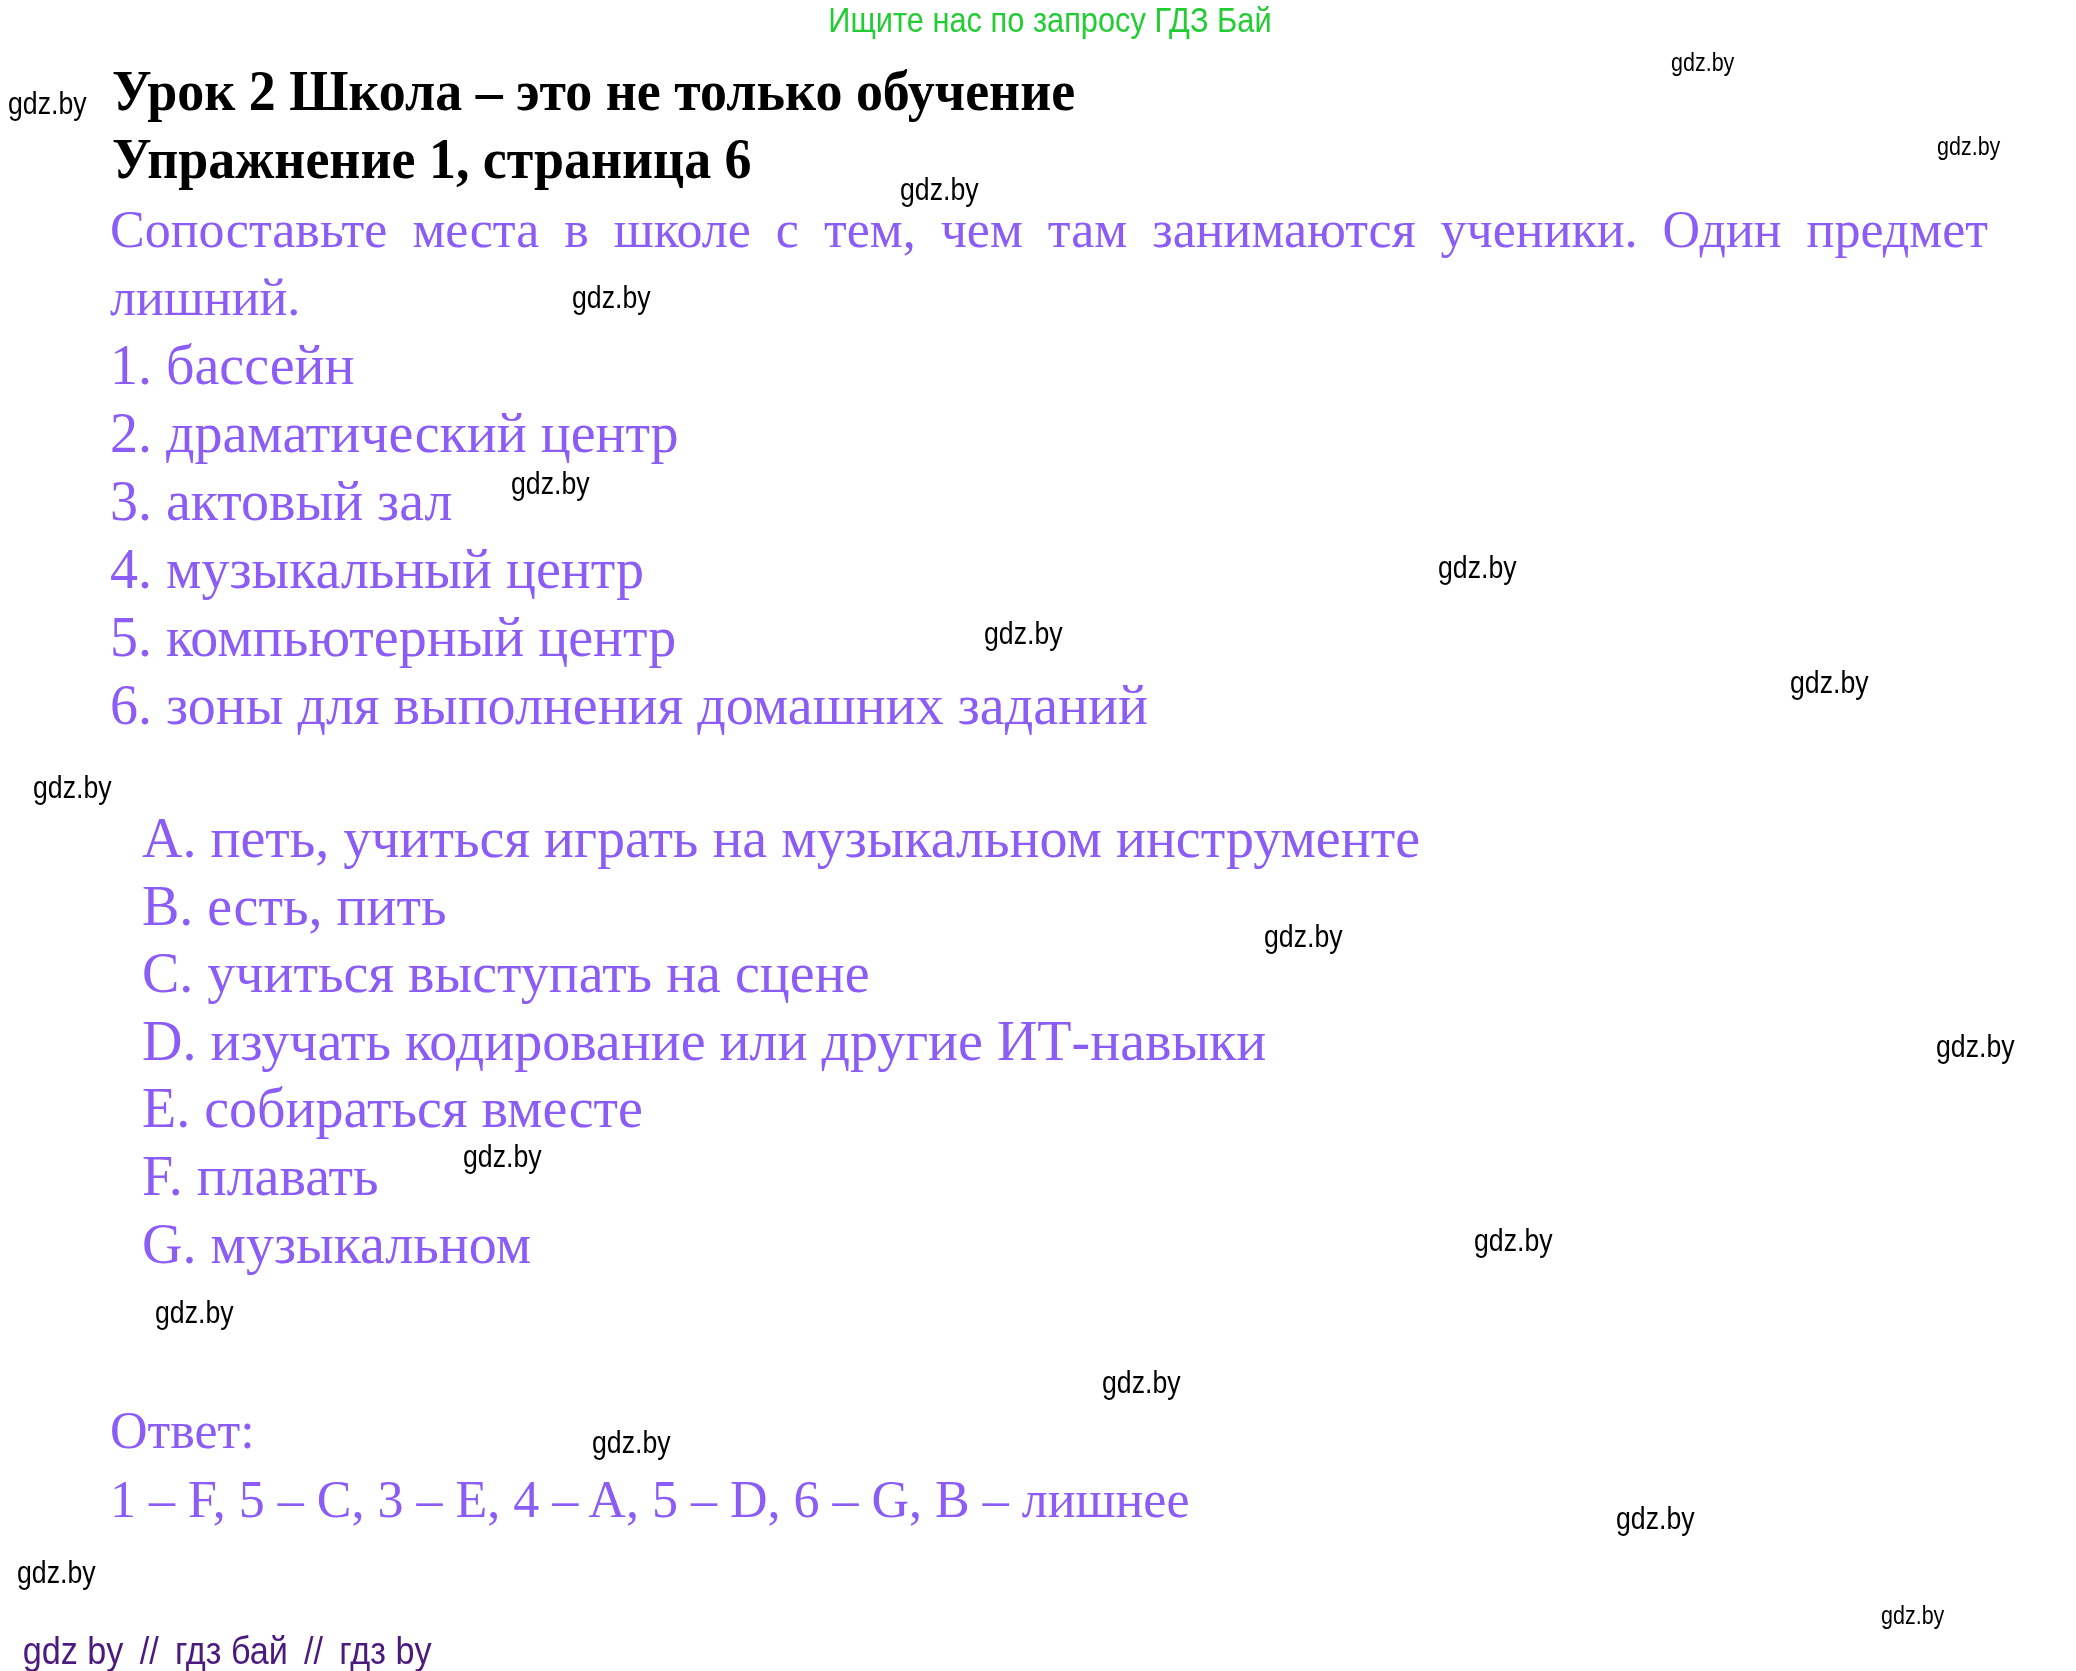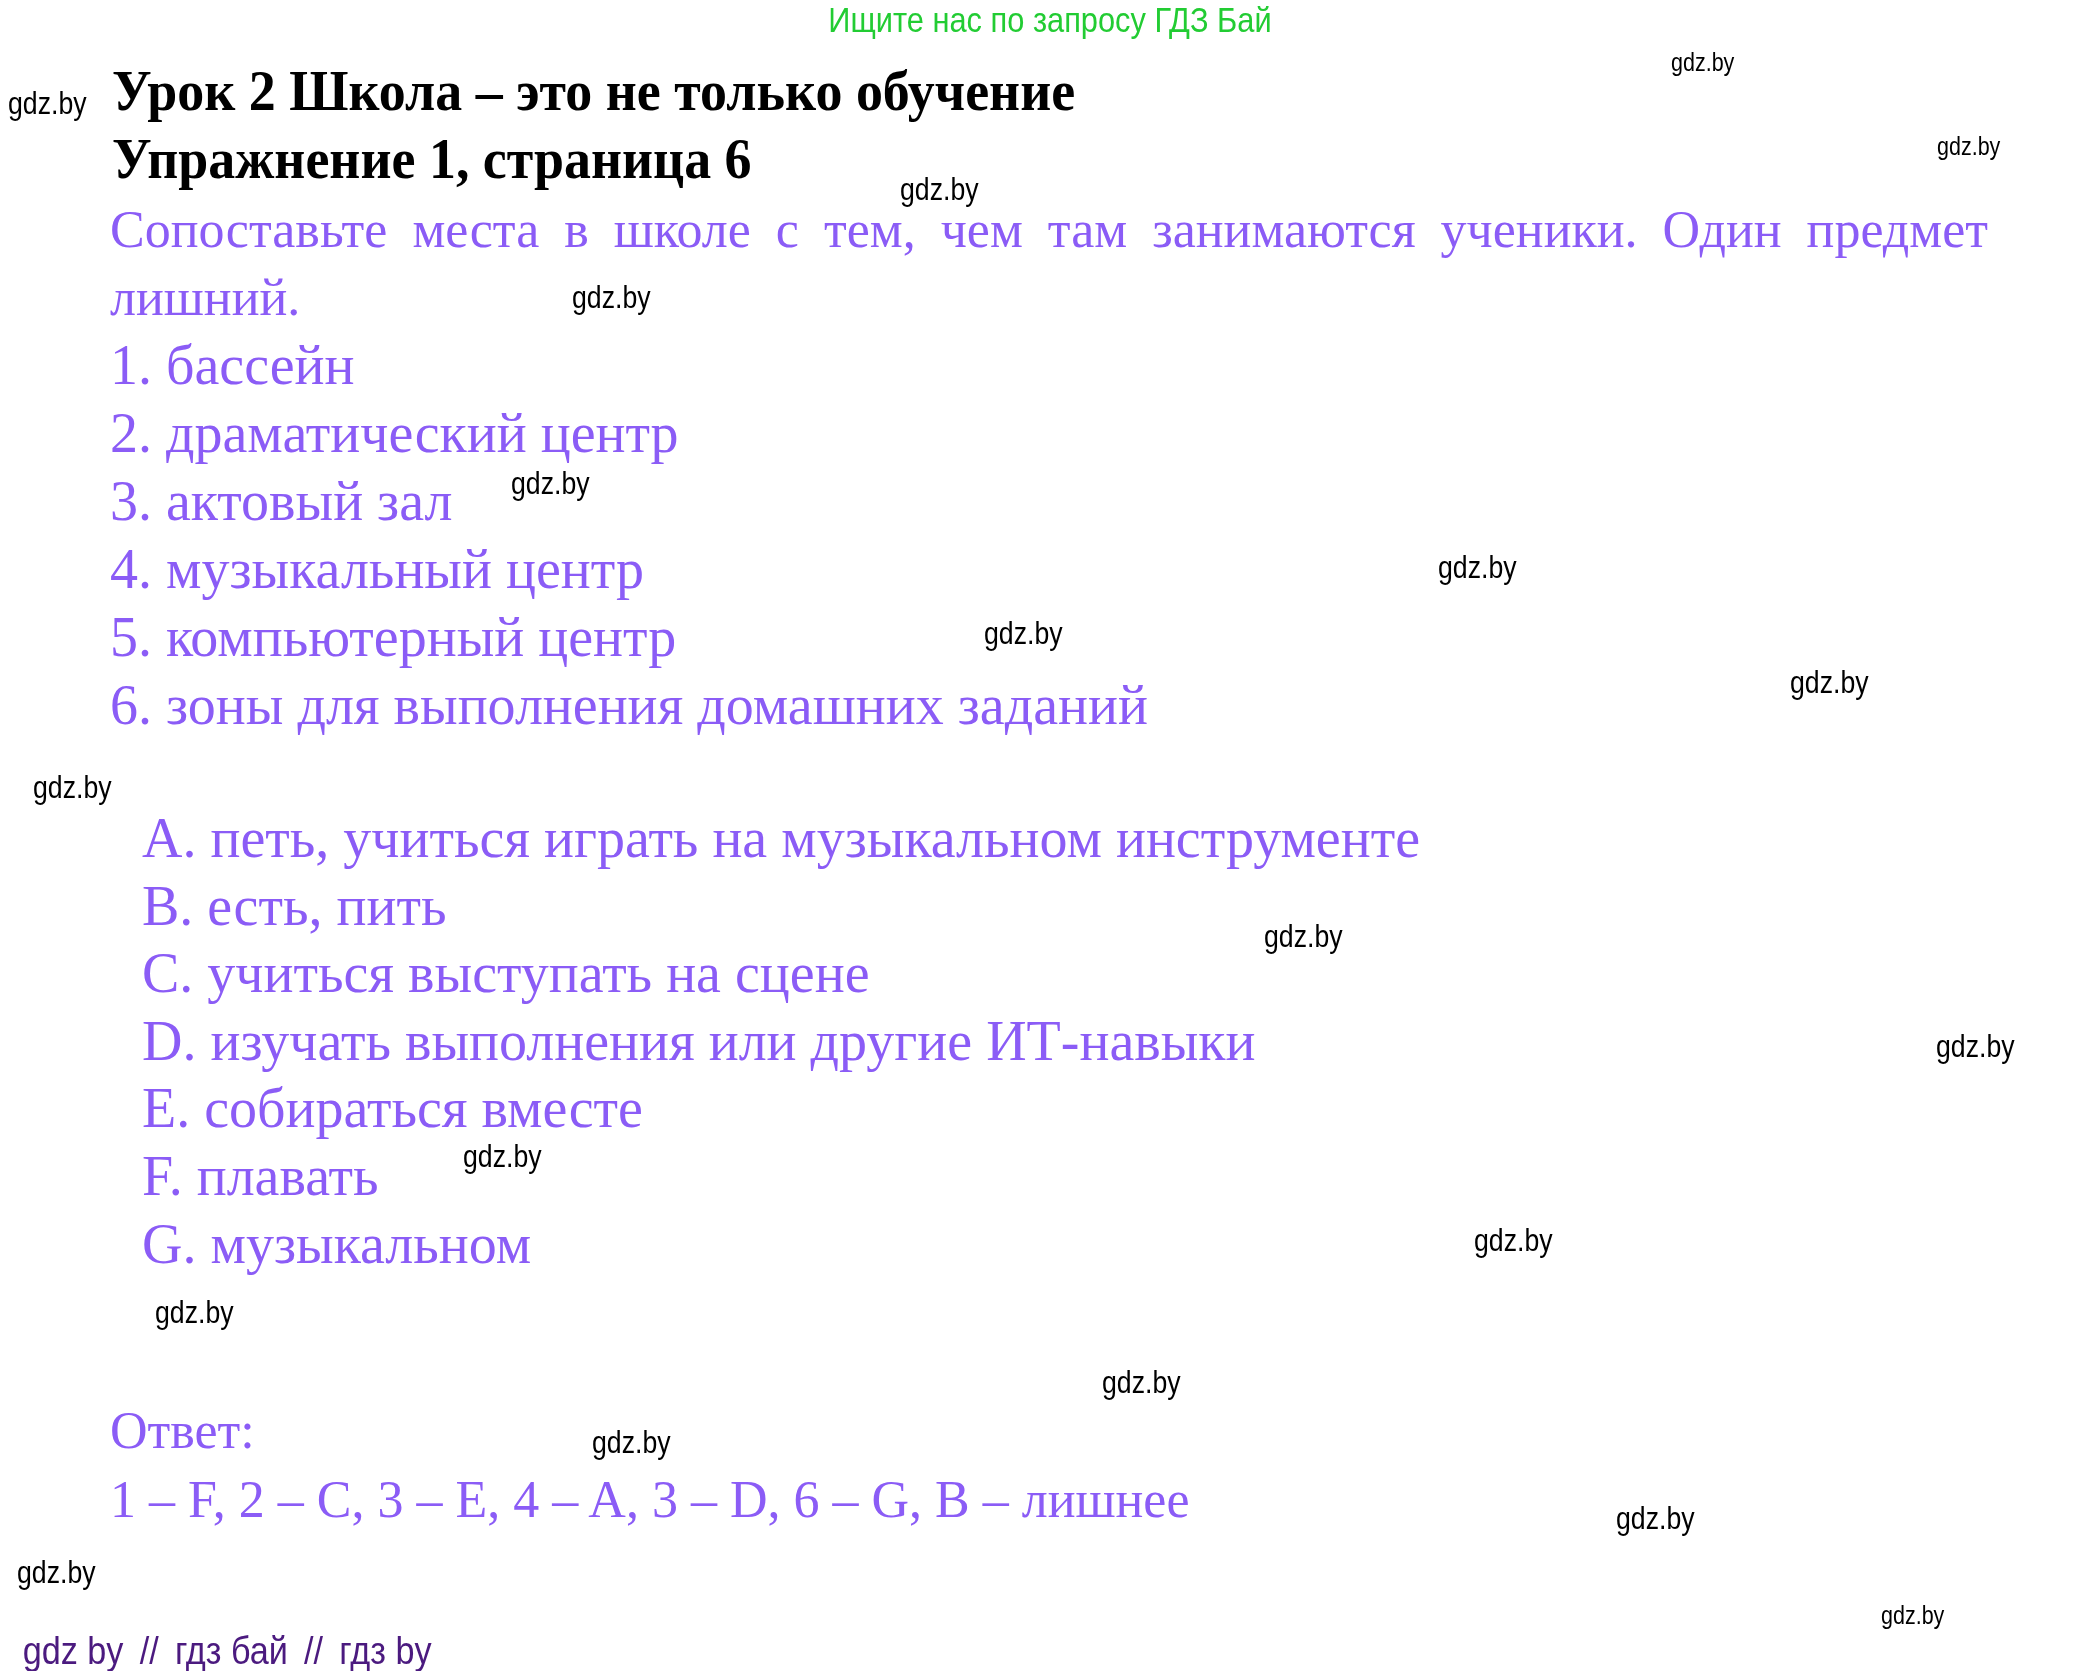--- a/index.html
+++ b/index.html
@@ -38,28 +38,28 @@
   <li>3. актовый зал</li>
   <li>4. музыкальный центр</li>
   <li>5. компьютерный центр</li>
   <li>6. зоны для выполнения домашних заданий</li>
 </ul>
 
 <ul class="serif list" style="top:805px; line-height:67.6px;margin-left:32px;">
   <li style="height:67.6px">A. петь, учиться играть на музыкальном инструменте</li>
   <li style="height:67.6px">B. есть, пить</li>
   <li style="height:67.6px">C. учиться выступать на сцене</li>
-  <li style="height:67.6px">D. изучать выполнения или другие ИТ-навыки</li>
+  <li style="height:67.6px">D. изучать кодирование или другие ИТ-навыки</li>
   <li style="height:67.6px">E. собираться вместе</li>
   <li style="height:67.6px">F. плавать</li>
   <li style="height:67.6px">G. музыкальном</li>
 </ul>
 
 <div class="abs serif answer-label">Ответ:</div>
-<div class="abs serif answer">1 – F, 2 – C, 3 – E, 4 – A, 3 – D, 6 – G, B – лишнее</div>
+<div class="abs serif answer">1 – F, 5 – C, 3 – E, 4 – A, 5 – D, 6 – G, B – лишнее</div>
 
 <div class="abs wm s" style="left:1671px; top:50px;">gdz.by</div>
 <div class="abs wm l" style="left:8px;    top:88px;">gdz.by</div>
 <div class="abs wm s" style="left:1937px; top:134px;">gdz.by</div>
 <div class="abs wm l" style="left:900px;  top:174px;">gdz.by</div>
 <div class="abs wm l" style="left:572px;  top:282px;">gdz.by</div>
 <div class="abs wm l" style="left:511px;  top:468px;">gdz.by</div>
 <div class="abs wm l" style="left:1438px; top:552px;">gdz.by</div>
 <div class="abs wm l" style="left:984px;  top:618px;">gdz.by</div>
 <div class="abs wm l" style="left:1790px; top:667px;">gdz.by</div>

